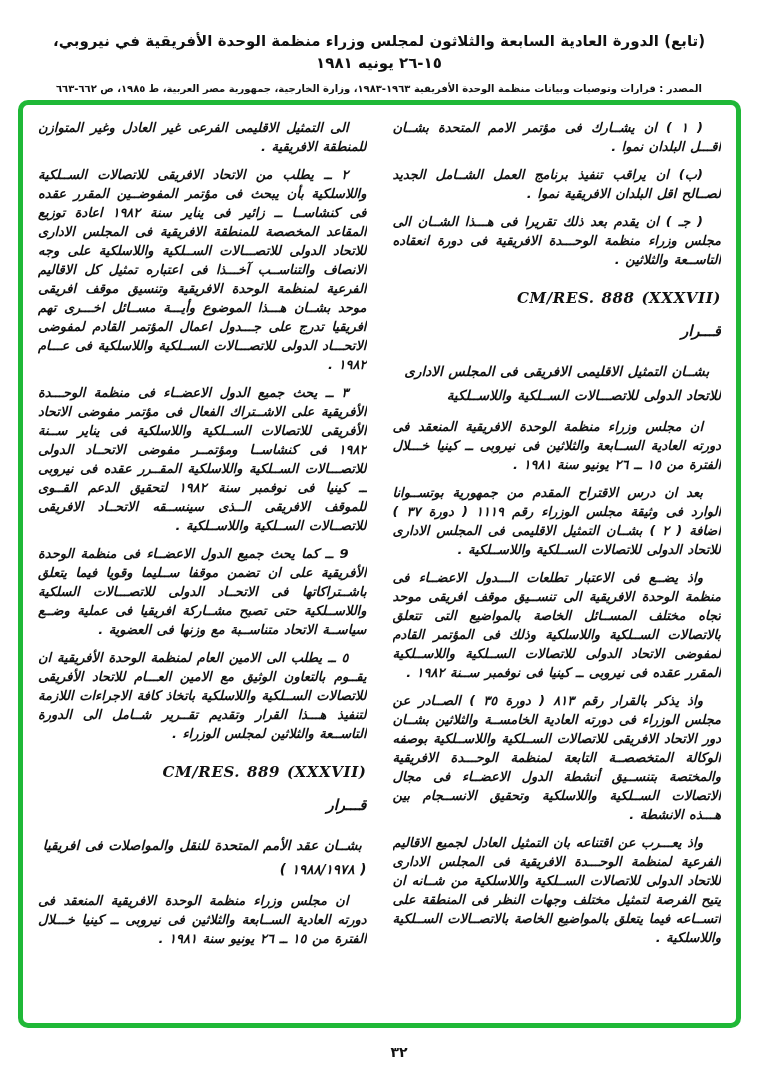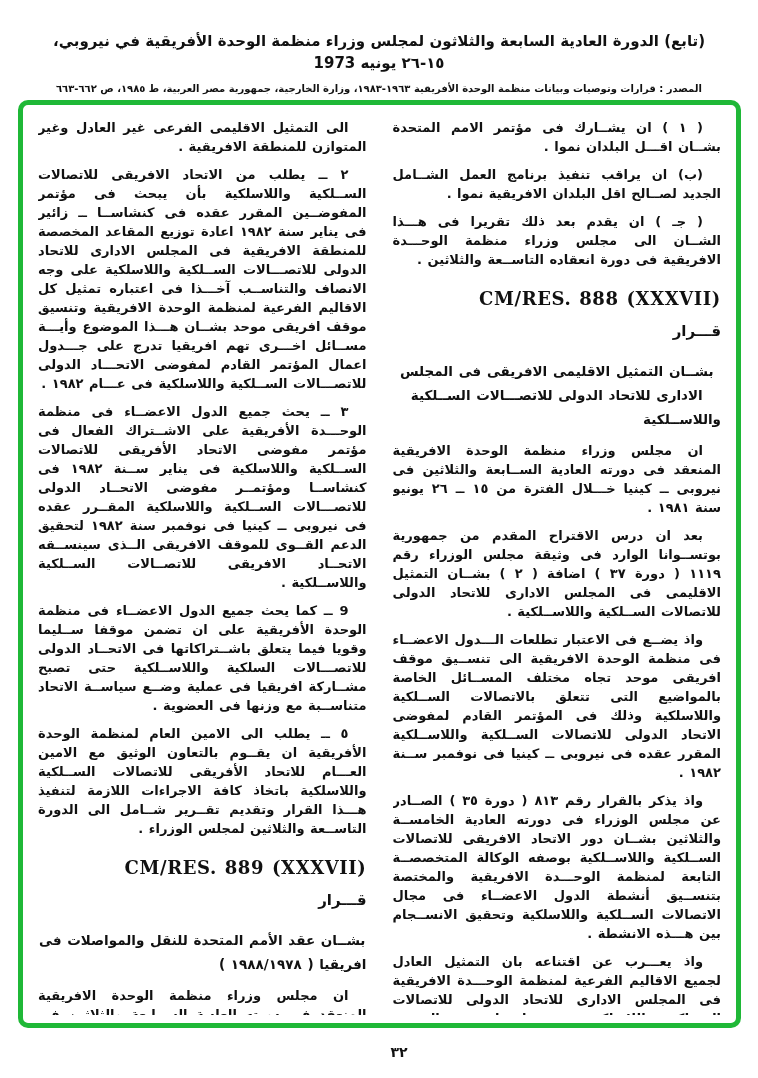--- a/index.html
+++ b/index.html
@@ -50,25 +50,26 @@
     overflow:hidden;
   }
   .para{
     font-size:13px;font-weight:700;
     line-height:19px;
     text-align:justify;
     text-align-last:right;
     text-indent:18px;
     margin:0 0 9px 0;
     word-spacing:1px;
+    font-style:italic;
   }
   .resnum{
     direction:ltr;
     font-family:"DejaVu Serif",serif;
-    font-size:18px;font-weight:700;
+    font-size:15px;font-weight:700;
     letter-spacing:0.6px;
     text-align:right;
     text-indent:0;
     margin:20px 0 14px 0;
   }
   .qarar{
     text-align:center;
     font-size:15px;font-weight:700;
     text-indent:0;
     margin:0 0 14px 0;
@@ -89,21 +90,21 @@
     letter-spacing:4px;
     padding-left:40px;
   }
 </style>
 </head>
 <body>
 
 <div class="page">
 
   <div class="doc-header">
-    <div class="hdr1">(تابع) الدورة العادية السابعة والثلاثون لمجلس وزراء منظمة الوحدة الأفريقية في نيروبي، ١٥-٢٦ يونيه 1973</div>
+    <div class="hdr1">(تابع) الدورة العادية السابعة والثلاثون لمجلس وزراء منظمة الوحدة الأفريقية في نيروبي، ١٥-٢٦ يونيه ١٩٨١</div>
     <div class="hdr2">المصدر : قرارات وتوصيات وبيانات منظمة الوحدة الأفريقية ١٩٦٣-١٩٨٣، وزارة الخارجية، جمهورية مصر العربية، ط ١٩٨٥، ص ٦٦٢-٦٦٣</div>
   </div>
 
   <div class="content-box">
     <div class="columns">
 
       <div class="col">
         <p class="para">الى التمثيل الاقليمى الفرعى غير العادل وغير المتوازن للمنطقة الافريقية .</p>
         <p class="para">٢ ــ يطلب من الاتحاد الافريقى للاتصالات الســلكية واللاسلكية بأن يبحث فى مؤتمر المفوضــين المقرر عقده فى كنشاســا ــ زائير فى يناير سنة ١٩٨٢ اعادة توزيع المقاعد المخصصة للمنطقة الافريقية فى المجلس الادارى للاتحاد الدولى للاتصـــالات الســلكية واللاسلكية على وجه الانصاف والتناســب آخـــذا فى اعتباره تمثيل كل الاقاليم الفرعية لمنظمة الوحدة الافريقية وتنسيق موقف افريقى موحد بشــان هـــذا الموضوع وأيـــة مســائل اخـــرى تهم افريقيا تدرج على جـــدول اعمال المؤتمر القادم لمفوضى الاتحـــاد الدولى للاتصـــالات الســلكية واللاسلكية فى عـــام ١٩٨٢ .</p>
         <p class="para">٣ ــ يحث جميع الدول الاعضــاء فى منظمة الوحـــدة الأفريقية على الاشــتراك الفعال فى مؤتمر مفوضى الاتحاد الأفريقى للاتصالات الســلكية واللاسلكية فى يناير ســنة ١٩٨٢ فى كنشاســا ومؤتمــر مفوضى الاتحــاد الدولى للاتصـــالات الســلكية واللاسلكية المقــرر عقده فى نيروبى ــ كينيا فى نوفمبر سنة ١٩٨٢ لتحقيق الدعم القــوى للموقف الافريقى الــذى سينســقه الاتحــاد الافريقى للاتصــالات الســلكية واللاســلكية .</p>

